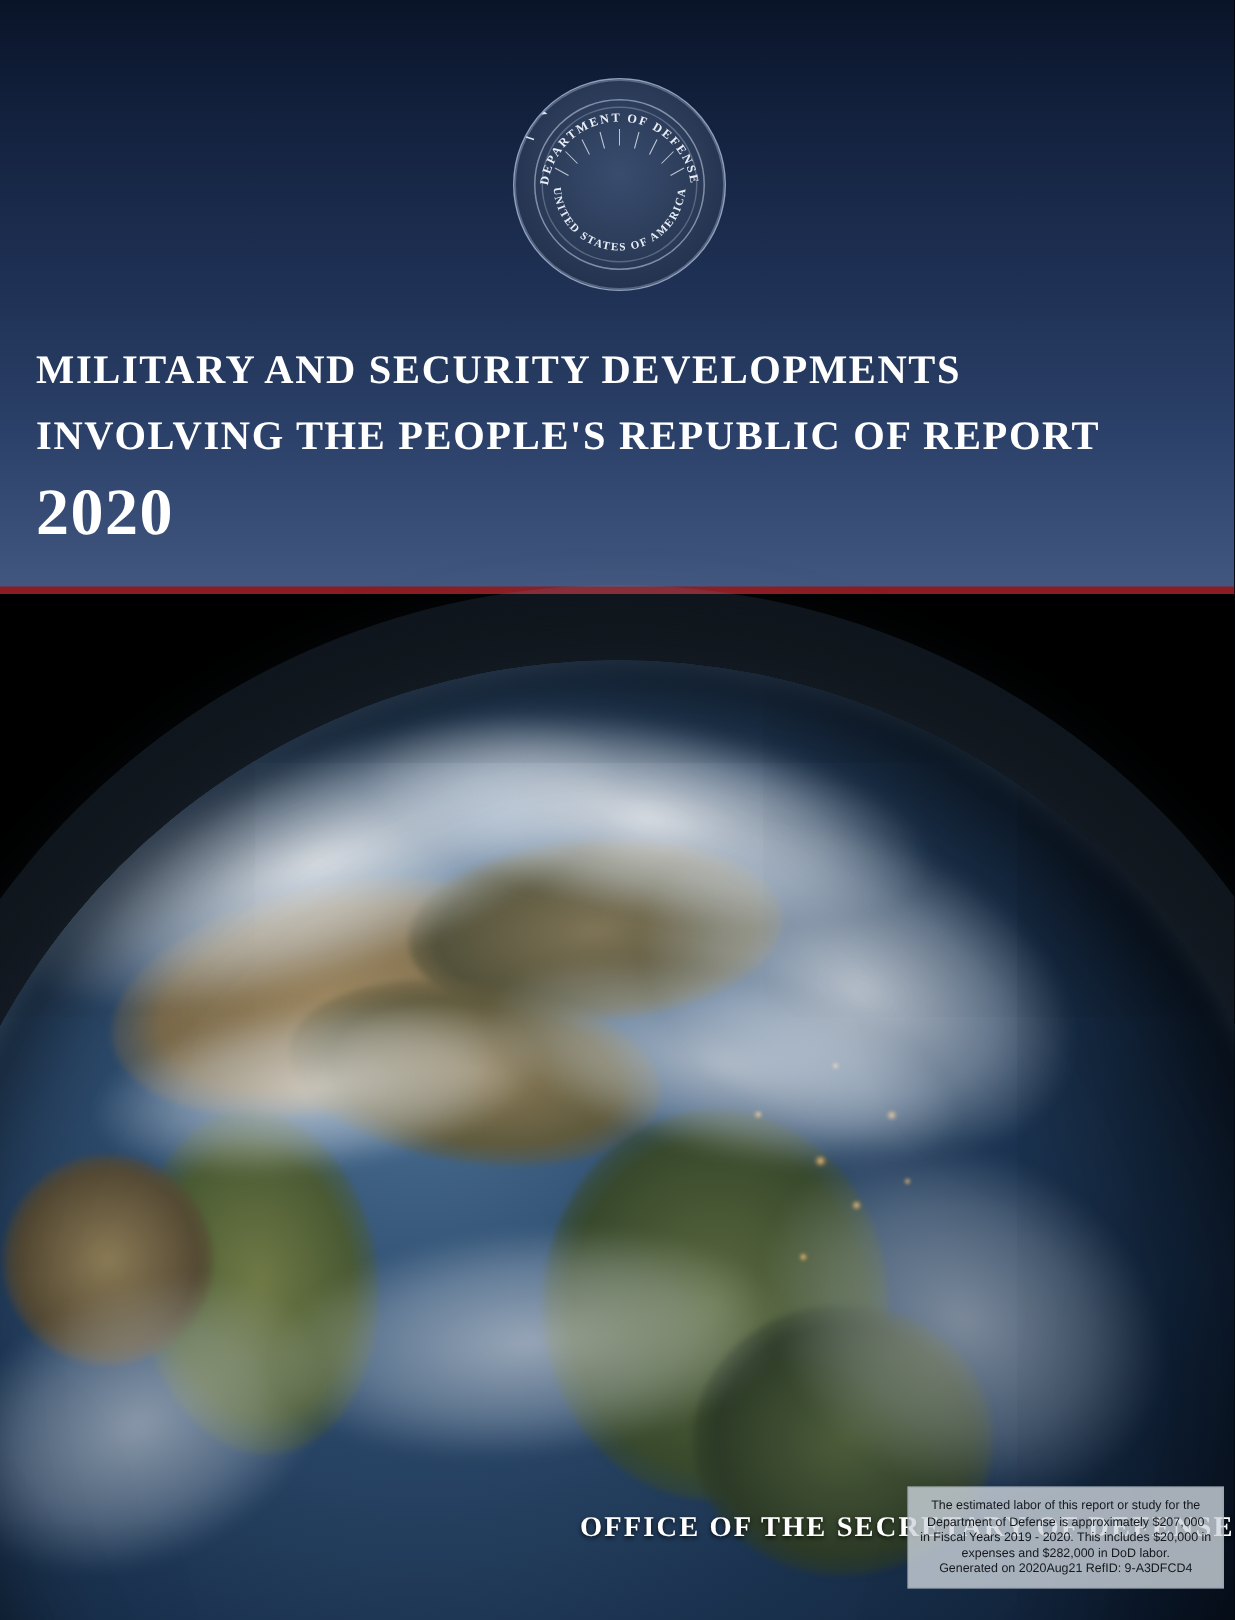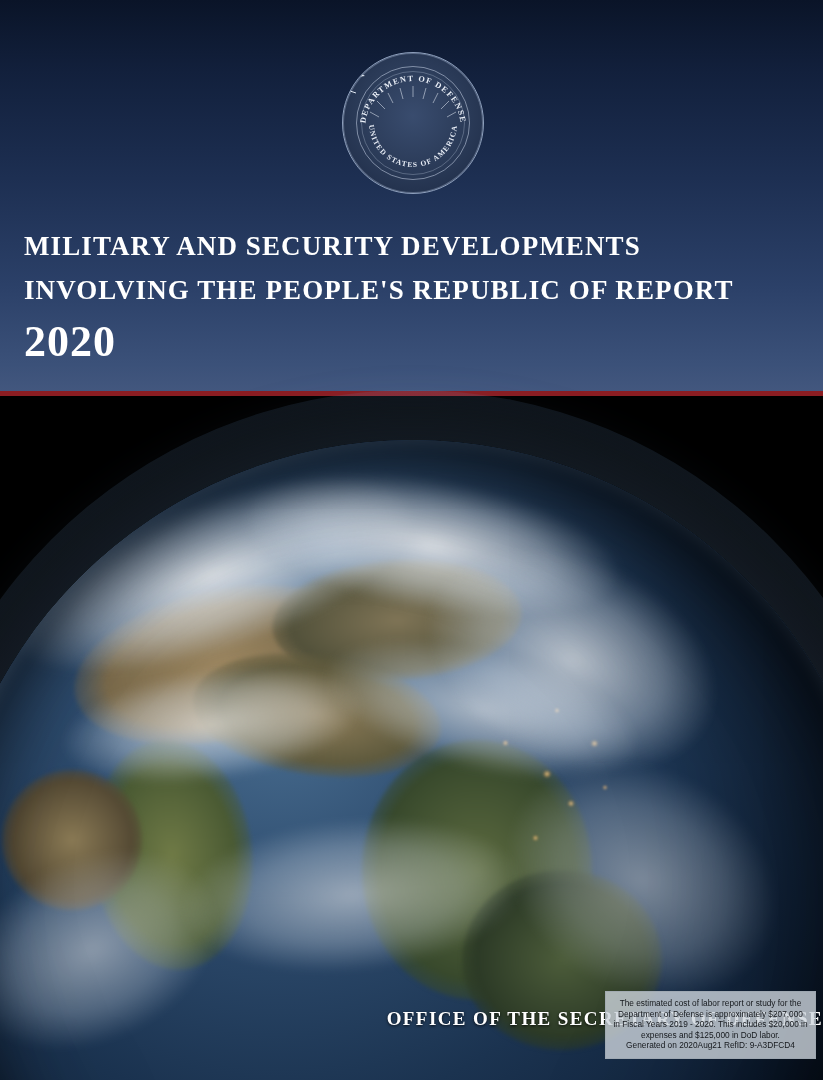--- a/index.html
+++ b/index.html
@@ -362,20 +362,20 @@
       <div class="c c7"></div>
       <div class="c c8"></div>
     </div>
 
     <div class="limb"></div>
   </div>
 
   <div class="office">OFFICE OF THE SECRETARY OF DEFENSE</div>
 
   <div class="cost-box">
-    <p>The estimated cost of labor report or study for the</p>
+    <p>The estimated labor of this report or study for the</p>
     <p>Department of Defense is approximately $207,000</p>
     <p>in Fiscal Years 2019 - 2020. This includes $20,000 in</p>
-    <p>expenses and $125,000 in DoD labor.</p>
+    <p>expenses and $282,000 in DoD labor.</p>
     <p>Generated on 2020Aug21 RefID: 9-A3DFCD4</p>
   </div>
 
 </div>
 
 </body></html>

